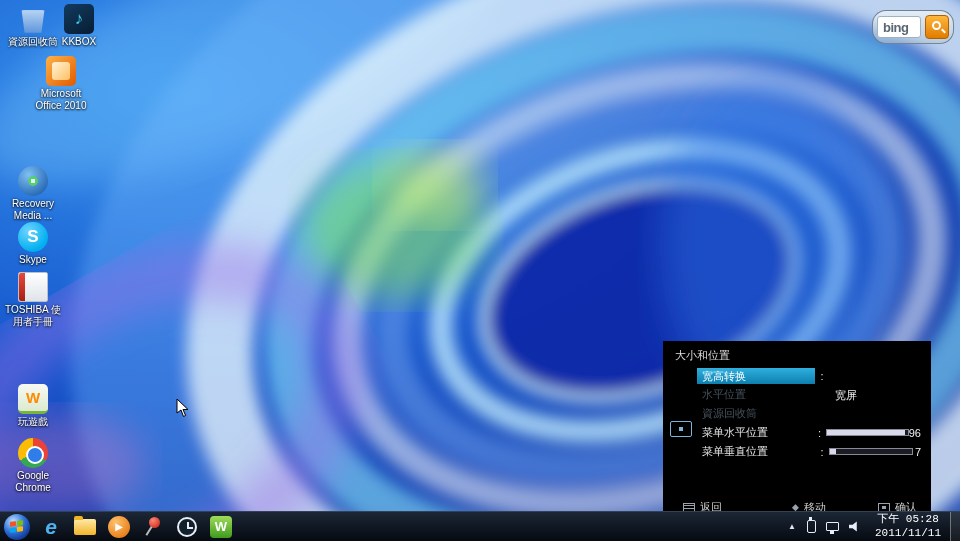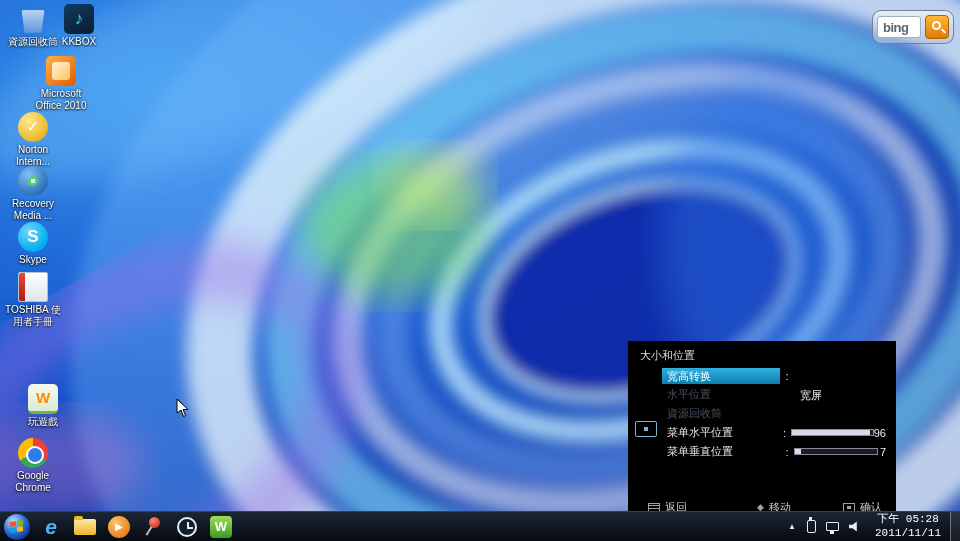--- a/index.html
+++ b/index.html
@@ -10,21 +10,21 @@
   
   .desktop { position:absolute; left:0; top:0; width:960px; height:511px; overflow:hidden; }
   .wallpaper { position:absolute; left:0; top:0; }
 
   
   .desktop-icon { position:absolute; width:62px; text-align:center; cursor:default; }
   .di-1{left:2px; top:4px;}  .di-2{left:48px; top:4px;}
   .di-3{left:2px; top:56px;margin-left:28px;} .di-4{left:2px; top:112px;}
   .di-5{left:2px; top:166px;}.di-6{left:2px; top:222px;}
   .di-7{left:2px; top:272px;}.di-8{left:2px; top:330px;}
-  .di-9{left:12px; top:384px;}.di-10{left:2px; top:438px;}
+  .di-9{left:2px; top:384px;}.di-10{left:2px; top:438px;}
   .ico { width:30px; height:30px; margin:0 auto 2px; position:relative; }
   .dlabel { color:#fff; font-size:10px; line-height:1.2;
     text-shadow:0 1px 2px rgba(0,0,0,.9), 0 0 3px rgba(0,0,0,.7); }
 
   .ico-recycle { background:linear-gradient(rgba(225,240,255,.9), rgba(130,165,210,.55));
     clip-path:polygon(12% 22%, 88% 22%, 78% 96%, 22% 96%); }
   .ico-recycle::before { content:""; position:absolute; left:4px; top:2px; width:22px; height:5px;
     background:rgba(235,245,255,.95); border-radius:2px; }
 
   .ico-kkbox { background:linear-gradient(150deg,#123a5e,#071d33); border-radius:5px; }
@@ -61,34 +61,34 @@
     font-size:15px; line-height:27px; text-align:center; }
 
   .ico-chrome { border-radius:50%;
     background:conic-gradient(#ea4335 0 120deg, #34a853 120deg 240deg, #fbbc05 240deg 360deg); }
   .ico-chrome::after { content:""; position:absolute; left:8px; top:8px; width:14px; height:14px;
     background:#2f7de8; border:2.5px solid #fff; border-radius:50%; }
 
   
   .bing-gadget { position:absolute; left:872px; top:10px; width:82px; height:34px;
     background:linear-gradient(rgba(240,246,250,.75), rgba(180,200,215,.6));
-    border:1px solid rgba(90,110,125,.8); border-radius:9px;
+    border:1px solid rgba(90,110,125,.8); border-radius:14px;
     display:flex; align-items:center; padding:4px; gap:4px; }
   .bing-field { flex:1; height:22px; background:#fff; border:1px solid #9fb2c0; border-radius:3px;
     display:flex; align-items:center; padding-left:5px; }
   .bing-logo { color:#5a6672; font-size:13px; font-weight:bold; letter-spacing:-0.5px; }
   .bing-btn { width:24px; height:24px; border-radius:4px;
     background:linear-gradient(#ffb63c,#e07c00); border:1px solid #b35f00; position:relative; }
   .magnifier { position:absolute; left:6px; top:5px; width:9px; height:9px;
     border:2px solid #fff; border-radius:50%; }
   .magnifier::after { content:""; position:absolute; left:7px; top:7px; width:5px; height:2px;
     background:#fff; transform:rotate(45deg); }
 
   
-  .osd { position:absolute; left:628px; top:341px; width:268px; height:177px;
+  .osd { position:absolute; left:663px; top:341px; width:268px; height:177px;
     background:#000; color:#ccc; font-size:11px; }
   .osd-title { position:absolute; left:12px; top:7px; color:#ddd; }
   .osd-side-icon { position:absolute; left:7px; top:80px; width:22px; height:16px;
     border:1px solid #7db5d8; border-radius:2px; }
   .osd-side-icon::after { content:""; position:absolute; left:8px; top:5px; width:4px; height:4px;
     background:#7db5d8; }
   .osd-rows { position:absolute; left:34px; top:25px; right:6px; }
   .osd-row { height:19px; display:flex; align-items:center; }
   .osd-label { width:118px; padding-left:5px; color:#e8e8e8; }
   .osd-row.sel .osd-label { background:linear-gradient(#2fb0df,#0d7fae); color:#fff;
@@ -204,24 +204,20 @@
       <div class="dlabel">資源回收筒</div>
     </div>
     <div class="desktop-icon di-2">
       <div class="ico ico-kkbox"></div>
       <div class="dlabel">KKBOX</div>
     </div>
     <div class="desktop-icon di-3">
       <div class="ico ico-office"></div>
       <div class="dlabel">Microsoft Office 2010</div>
     </div>
-    <div class="desktop-icon di-4">
-      <div class="ico ico-norton"></div>
-      <div class="dlabel">Norton Intern...</div>
-    </div>
     <div class="desktop-icon di-5">
       <div class="ico ico-recovery"></div>
       <div class="dlabel">Recovery Media ...</div>
     </div>
     <div class="desktop-icon di-7">
       <div class="ico ico-manual"></div>
       <div class="dlabel">TOSHIBA 使用者手冊</div>
     </div>
     <div class="desktop-icon di-6">
       <div class="ico ico-skype"></div>

